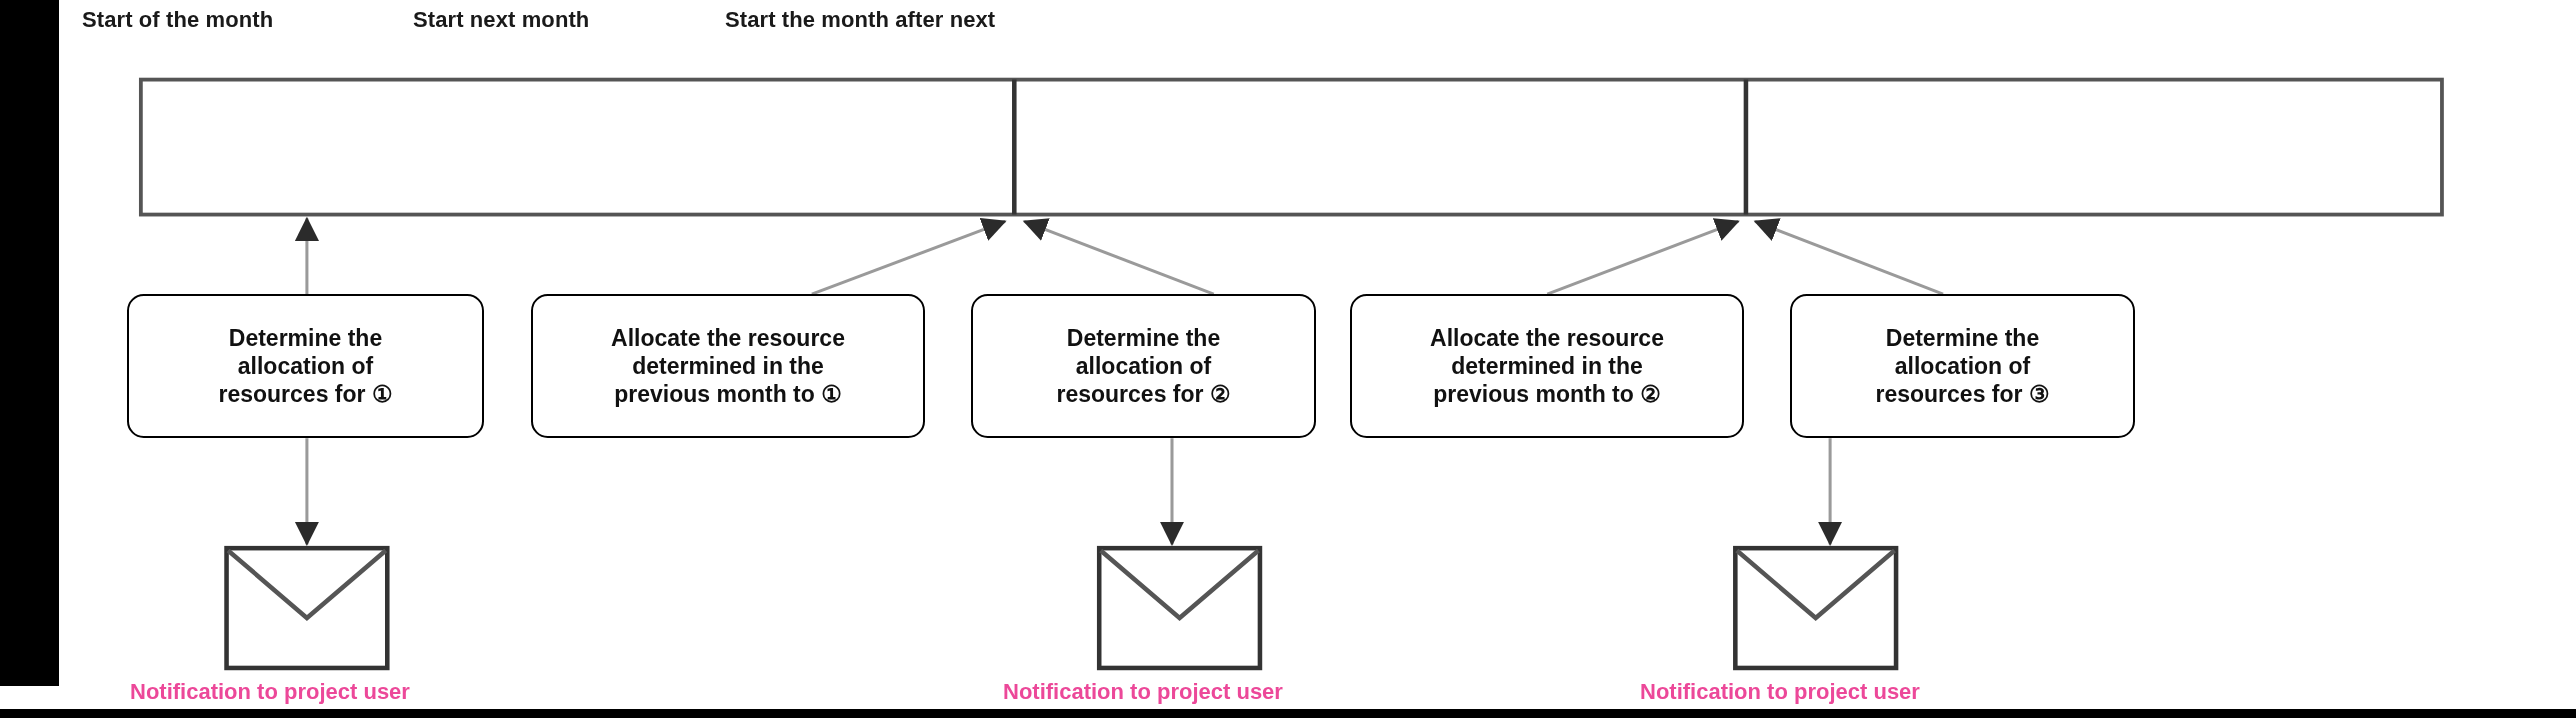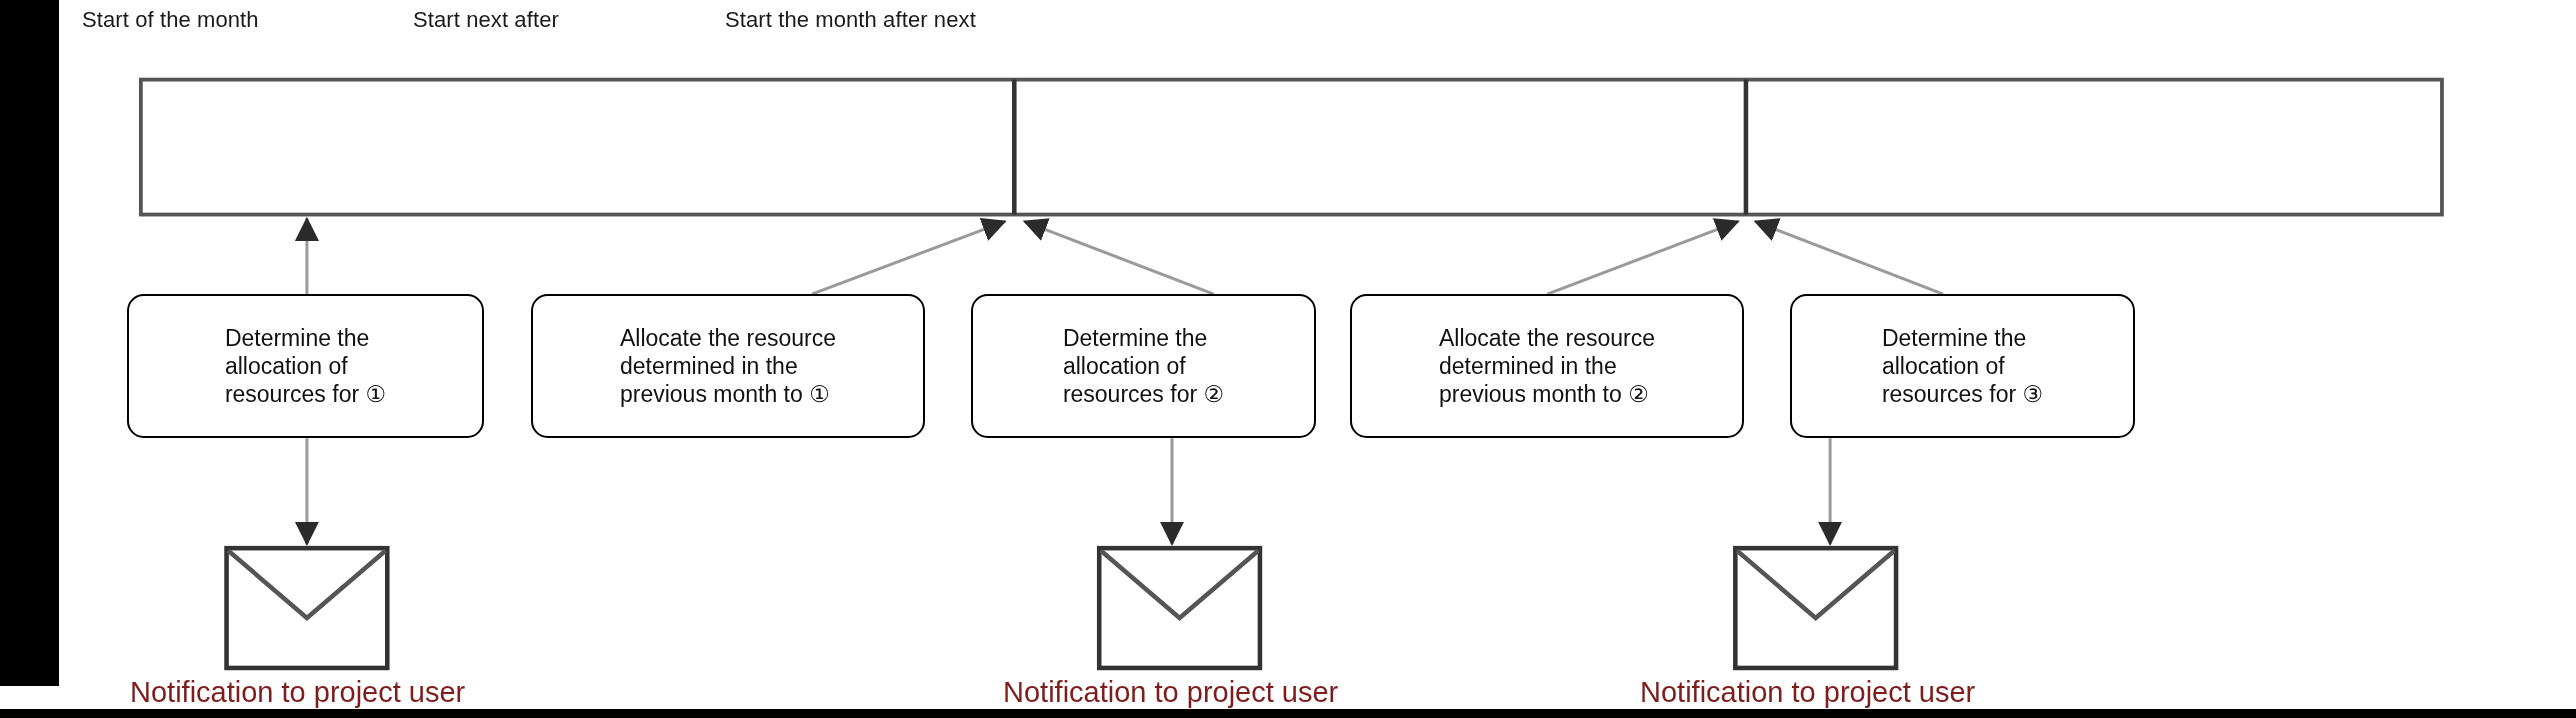--- a/index.html
+++ b/index.html
@@ -7,20 +7,21 @@
     padding: 0;
     background: #ffffff;
   }
   #stage {
     position: relative;
     width: 2576px;
     height: 718px;
     background: #ffffff;
     font-family: "Liberation Sans", sans-serif;
     overflow: hidden;
+    font-weight: bold;
   }
   
   .edge-bar-left {
     position: absolute;
     left: 0;
     top: 0;
     width: 59px;
     height: 686px;
     background: #000000;
   }
@@ -56,37 +57,37 @@
   
   .task-box {
     position: absolute;
     box-sizing: border-box;
     border: 2.3px solid #000000;
     border-radius: 16.7px;
     background: #ffffff;
     display: flex;
     align-items: center;
     justify-content: center;
-    text-align: left;
+    text-align: center;
     padding: 3px 7.6px;
   }
   .task-box-text {
     font-size: 23px;
     line-height: 28px;
     color: #111111;
     white-space: pre-line;
   }
 
   
   .note-caption {
     position: absolute;
     white-space: nowrap;
-    font-size: 29px;
+    font-size: 22px;
     line-height: 24px;
-    color: #7f1d1d;
+    color: #ec4899;
   }
 </style>
 </head>
 <body>
 
 <div id="stage">
 
   <div class="edge-bar-left"></div>
 
   <svg id="wires" viewBox="0 0 3396 947" xmlns="http://www.w3.org/2000/svg">
@@ -127,21 +128,21 @@
       <path d="M1451,726 L1555,815 L1659,726" fill="none" stroke="#555555" stroke-width="6"></path>
     </g>
 
     <g>
       <rect x="2288" y="723" width="212" height="158" fill="#ffffff" stroke="#333333" stroke-width="6"></rect>
       <path d="M2290,726 L2394,815 L2498,726" fill="none" stroke="#555555" stroke-width="6"></path>
     </g>
   </svg>
 
   <div class="milestone-label" style="left:82px; top:8.3px;">Start of the month</div>
-  <div class="milestone-label" style="left:413px; top:8.3px;">Start next after</div>
+  <div class="milestone-label" style="left:413px; top:8.3px;">Start next month</div>
   <div class="milestone-label" style="left:725px; top:8.3px;">Start the month after next</div>
 
   <div class="task-box" style="left:127px; top:294px; width:357px; height:144px;">
     <span class="task-box-text">Determine the
 allocation of
 resources for ①</span>
   </div>
 
   <div class="task-box" style="left:531px; top:294px; width:394px; height:144px;">
     <span class="task-box-text">Allocate the resource

